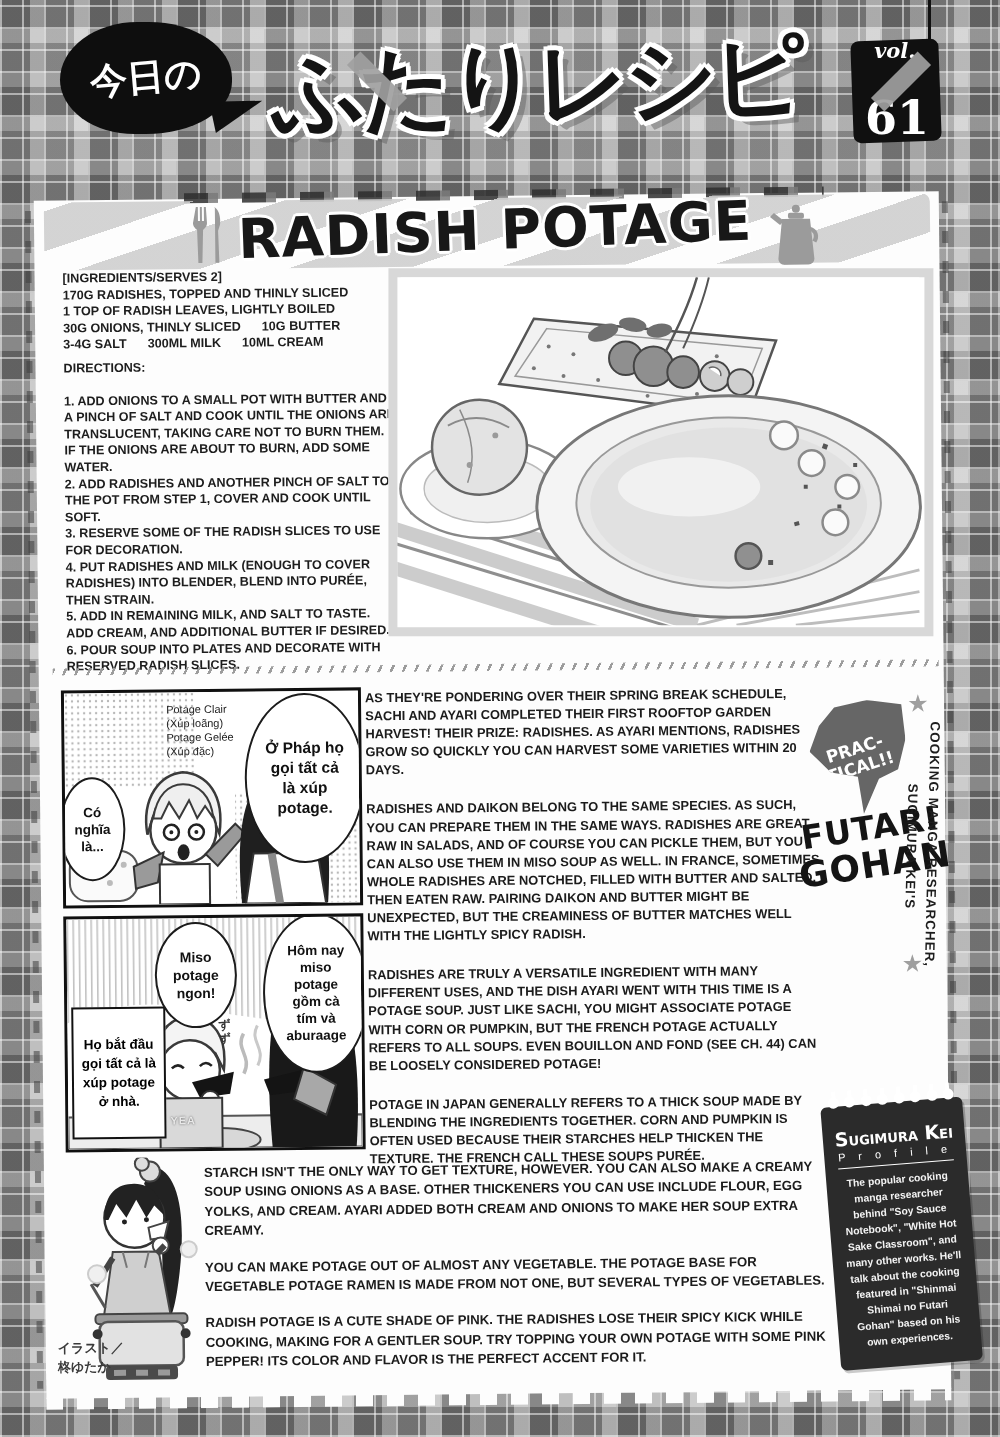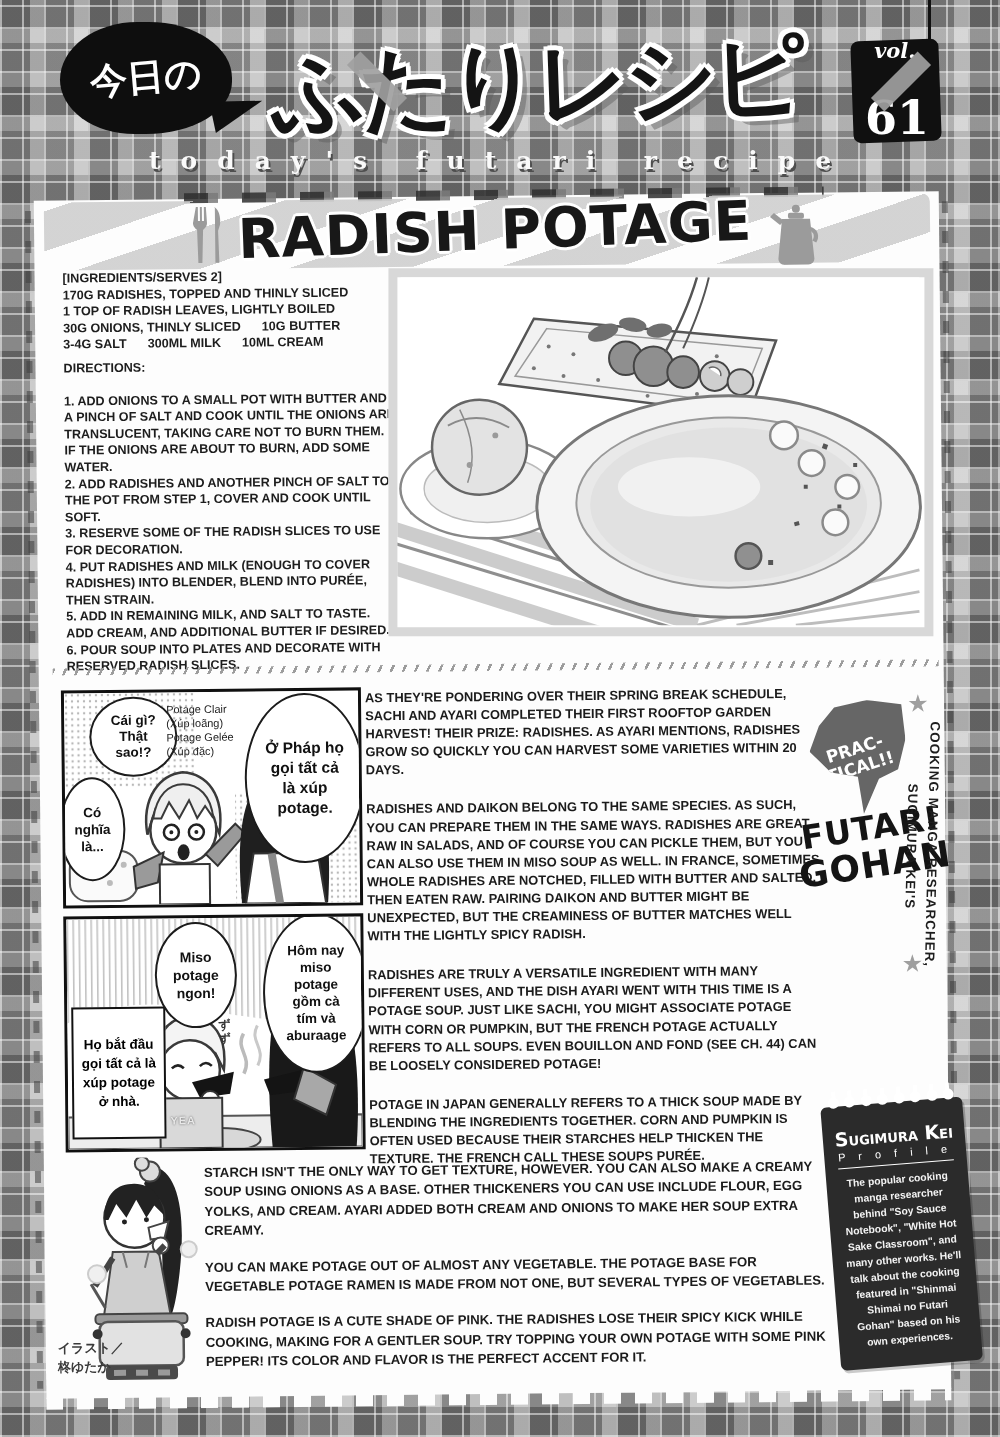--- a/index.html
+++ b/index.html
@@ -120,21 +120,20 @@
   <div class="abs hdr-tail"></div>
   <div class="abs hdr-bubble">
     <span>今日の</span>
   </div>
   <div class="abs hdr-title">ふたりレシピ</div>
   <div class="abs hdr-vline"></div>
   <div class="abs hdr-vol">
     <span class="v1">vol.</span>
     <span class="v2">61</span>
   </div>
-  <div class="abs hdr-sub">today's futari recipe</div>
 
   <div class="abs tape t1"></div>
   <div class="abs tape t2"></div>
   <div class="abs tape t3"></div>
   <div class="abs tape t4"></div>
 
   <div class="abs sheet">
     <div class="edge-b"></div>
     <div class="edge-l"></div>
     <div class="edge-r"></div>
@@ -294,23 +293,20 @@
 
         <path d="M176 212 C168 120 186 82 218 78 C254 82 268 122 262 212 Z" fill="#1f1f1f"></path>
         <circle cx="218" cy="126" r="27" fill="#fff" stroke="#333" stroke-width="2.5"></circle>
         <path d="M192 116 C198 94 208 88 218 88 C232 90 242 102 244 118 L236 108 L228 120 L220 104 L212 120 L204 106 L196 120 Z" fill="#1f1f1f"></path>
         <path d="M204 128 q5 -4 10 0" fill="none" stroke="#222" stroke-width="2"></path>
         <path d="M228 128 q5 -4 10 0" fill="none" stroke="#222" stroke-width="2"></path>
         <ellipse cx="219" cy="144" rx="7" ry="9" fill="#222"></ellipse>
         <path d="M188 162 L252 162 L260 212 L180 212 Z" fill="#fff" stroke="#333" stroke-width="2"></path>
         <path d="M206 162 L214 212" stroke="#8a8a8a" stroke-width="8"></path>
       </svg>
-      <div class="bubble" style="left:25px;top:4px;width:84px;height:76px;font-size:13.5px;line-height:16px;">Cái gì?
-Thật
-sao!?</div>
       <div class="note" style="left:102px;top:10px;width:92px;font-size:11px;line-height:14px;">Potage Clair
 (Xúp loãng)
 Potage Gelée
 (Xúp đặc)</div>
       <div class="bubble" style="left:180px;top:2px;width:116px;height:166px;font-size:15.5px;line-height:20px;">Ở Pháp họ
 gọi tất cả
 là xúp
 potage.</div>
       <div class="bubble" style="left:-6px;top:84px;width:62px;height:100px;font-size:13.5px;line-height:17px;">Có
 nghĩa

